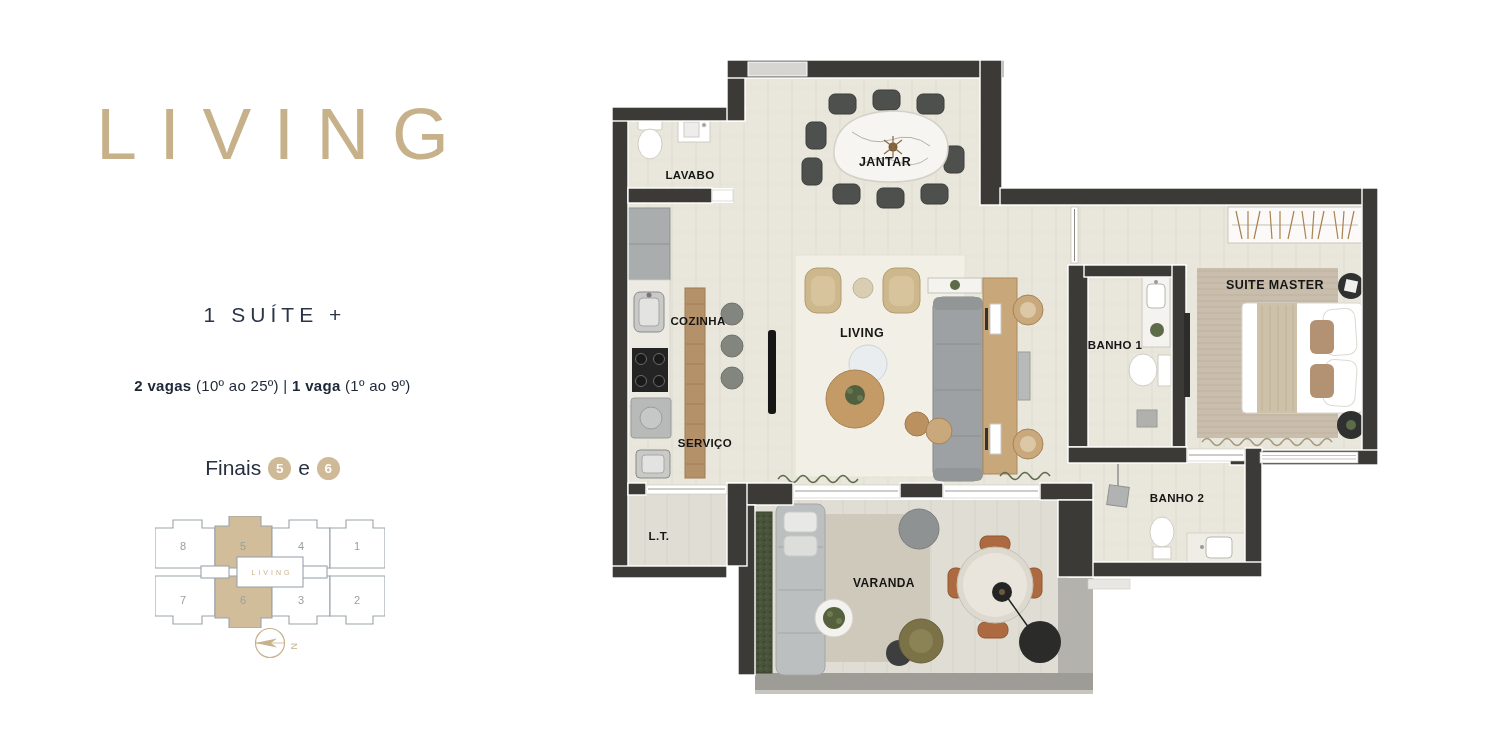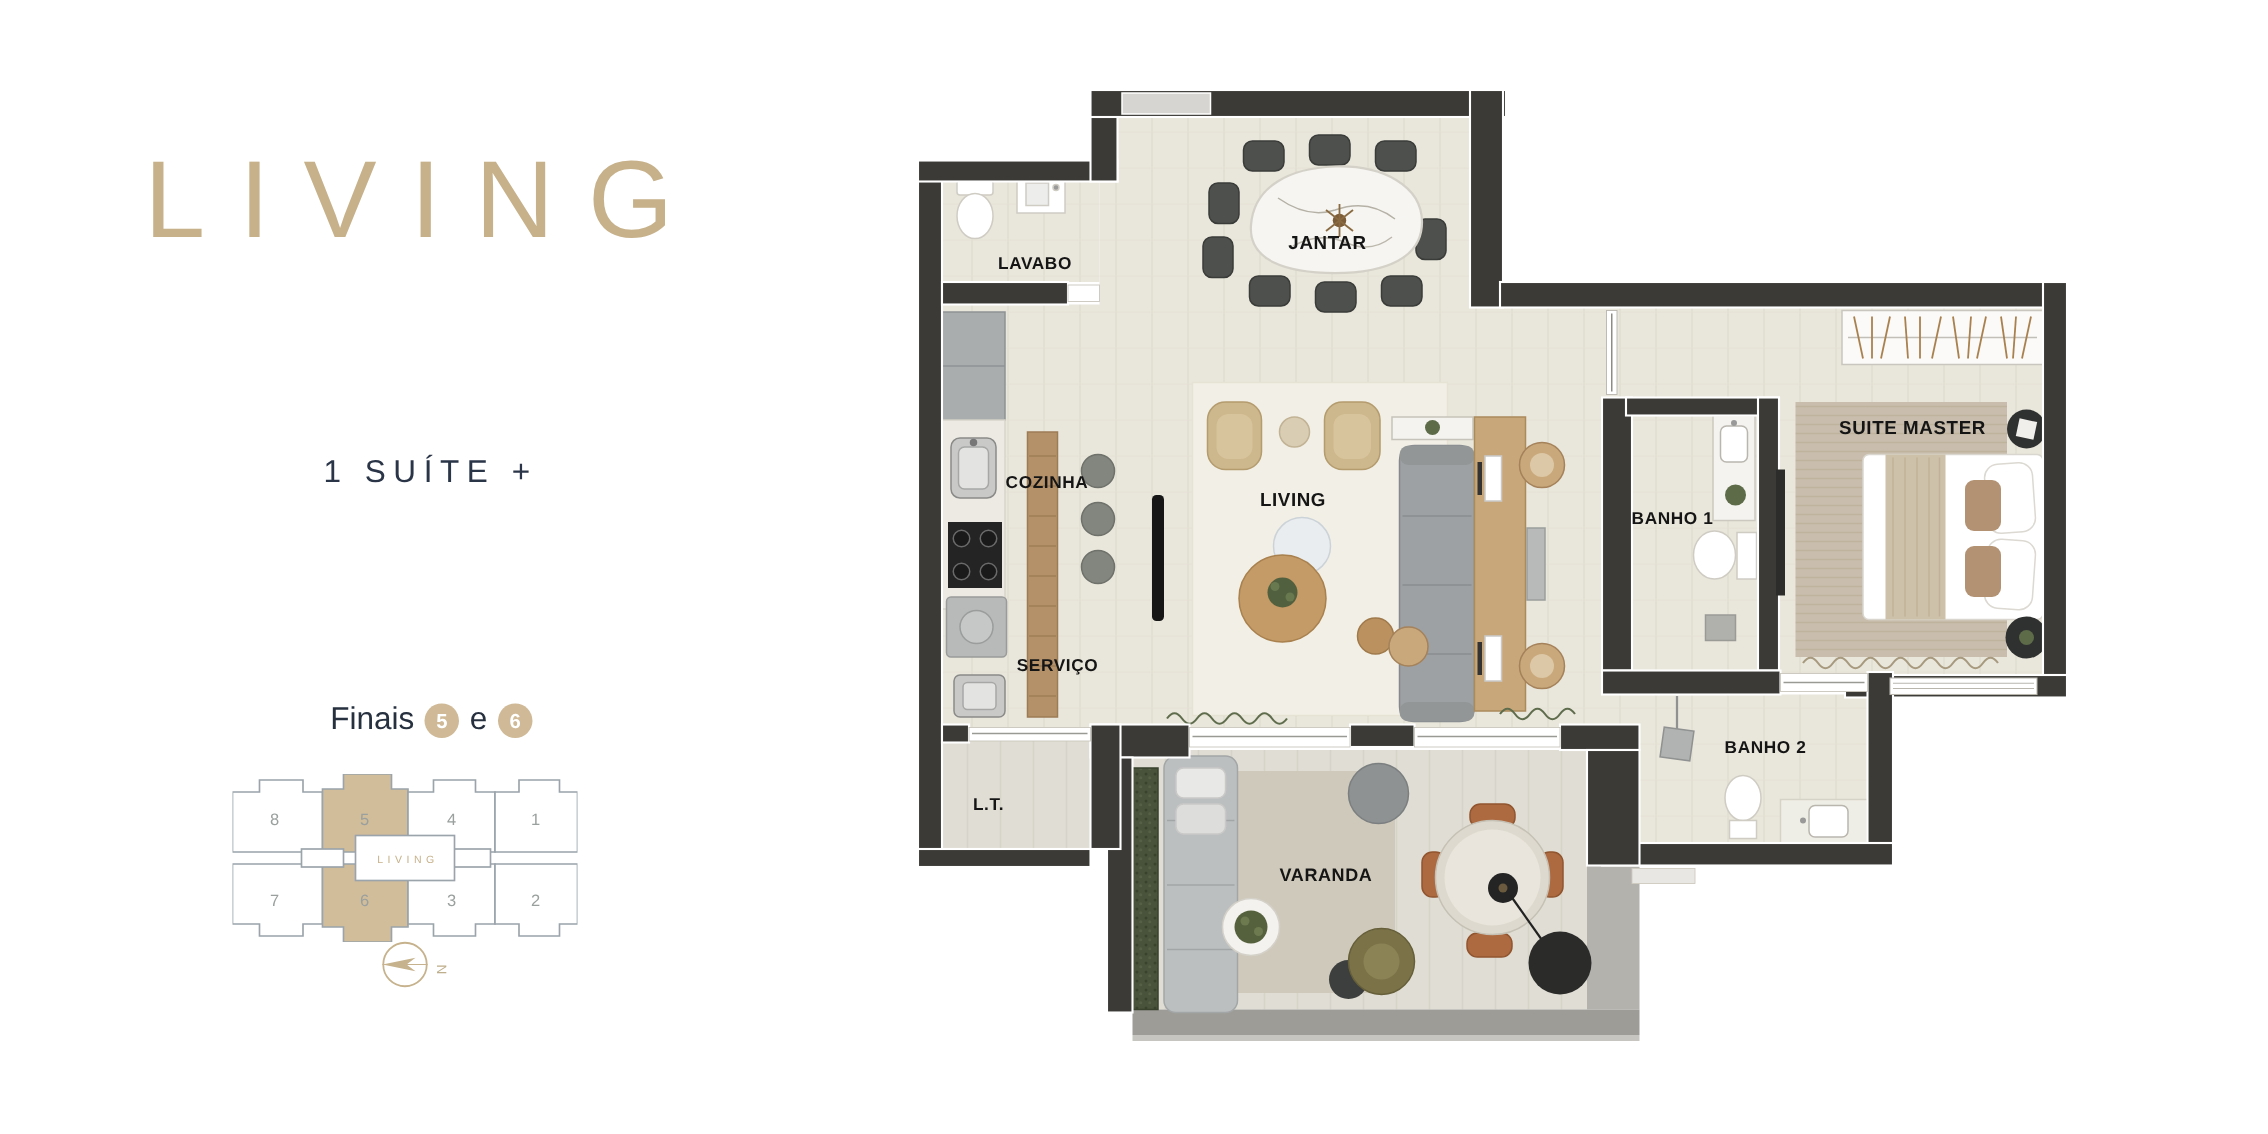--- a/index.html
+++ b/index.html
@@ -6,43 +6,44 @@
   body{width:1512px;height:756px;overflow:hidden;font-family:"Liberation Sans","DejaVu Sans",sans-serif;}
   .stage{position:relative;width:1312px;height:756px;background:#fff;}
 
   
   .left{position:absolute;left:0;top:0;width:545px;height:756px;}
   .left .row{position:absolute;left:0;width:545px;text-align:center;}
   .title{top:97px;font-size:73px;font-weight:300;color:#c7b18a;letter-spacing:.31em;text-indent:.31em;line-height:1;}
   .area{top:183px;font-size:67px;font-weight:500;color:#1d2737;line-height:1;}
   .area sup{font-size:.54em;position:relative;top:-.05em;vertical-align:super;}
   .sub{font-size:21px;color:#2a3548;letter-spacing:.24em;text-indent:.24em;font-weight:400;}
-  .s1{top:303px;margin-left:12px;} .s2{top:340px;}
+  .s1{top:303px;} .s2{top:340px;}
   .parking{top:377px;font-size:15px;color:#1d2737;letter-spacing:.02em;}
   .parking b{font-weight:700;}
-  .finais{top:468px;display:flex;justify-content:center;align-items:flex-end;gap:7px;font-size:21px;color:#26303f;padding-left:15px;}
+  .finais{top:456px;display:flex;justify-content:center;align-items:flex-end;gap:7px;font-size:21px;color:#26303f;}
   .badge{display:inline-flex;width:23px;height:23px;border-radius:50%;background:#cfb996;color:#ffffff;
          font-size:13.5px;font-weight:700;align-items:center;justify-content:center;}
   .keyplan{position:absolute;left:155px;top:516px;width:230px;height:112px;}
   .compass{position:absolute;left:244px;top:621px;width:70px;height:44px;}
 
   
   .plan-wrap{position:absolute;left:612px;top:52px;width:790px;height:645px;}
   .room-label{font-family:"Liberation Sans","DejaVu Sans",sans-serif;font-weight:700;fill:#151515;letter-spacing:.4px;}
   .kp-num{font-size:11px;fill:#99a09d;}
   .kp-liv{font-size:7px;fill:#c7b18a;letter-spacing:3px;}
 </style>
 </head>
 <body>
 
 <div class="stage">
 
   <aside class="left">
     <div class="row title">LIVING</div>
     <div class="row sub s1">1 SUÍTE +</div>
+    <div class="row parking"><b>2 vagas</b><span> (10º ao 25º) | </span><b>1 vaga</b><span> (1º ao 9º)</span></div>
 
     <div class="row finais">
       <span>Finais</span>
       <span class="badge">5</span>
       <span>e</span>
       <span class="badge">6</span>
     </div>
 
     <svg class="keyplan" viewBox="0 0 230 112" xmlns="http://www.w3.org/2000/svg">
       <g stroke="#9aa4aa" stroke-width="1.1" fill="#ffffff">

